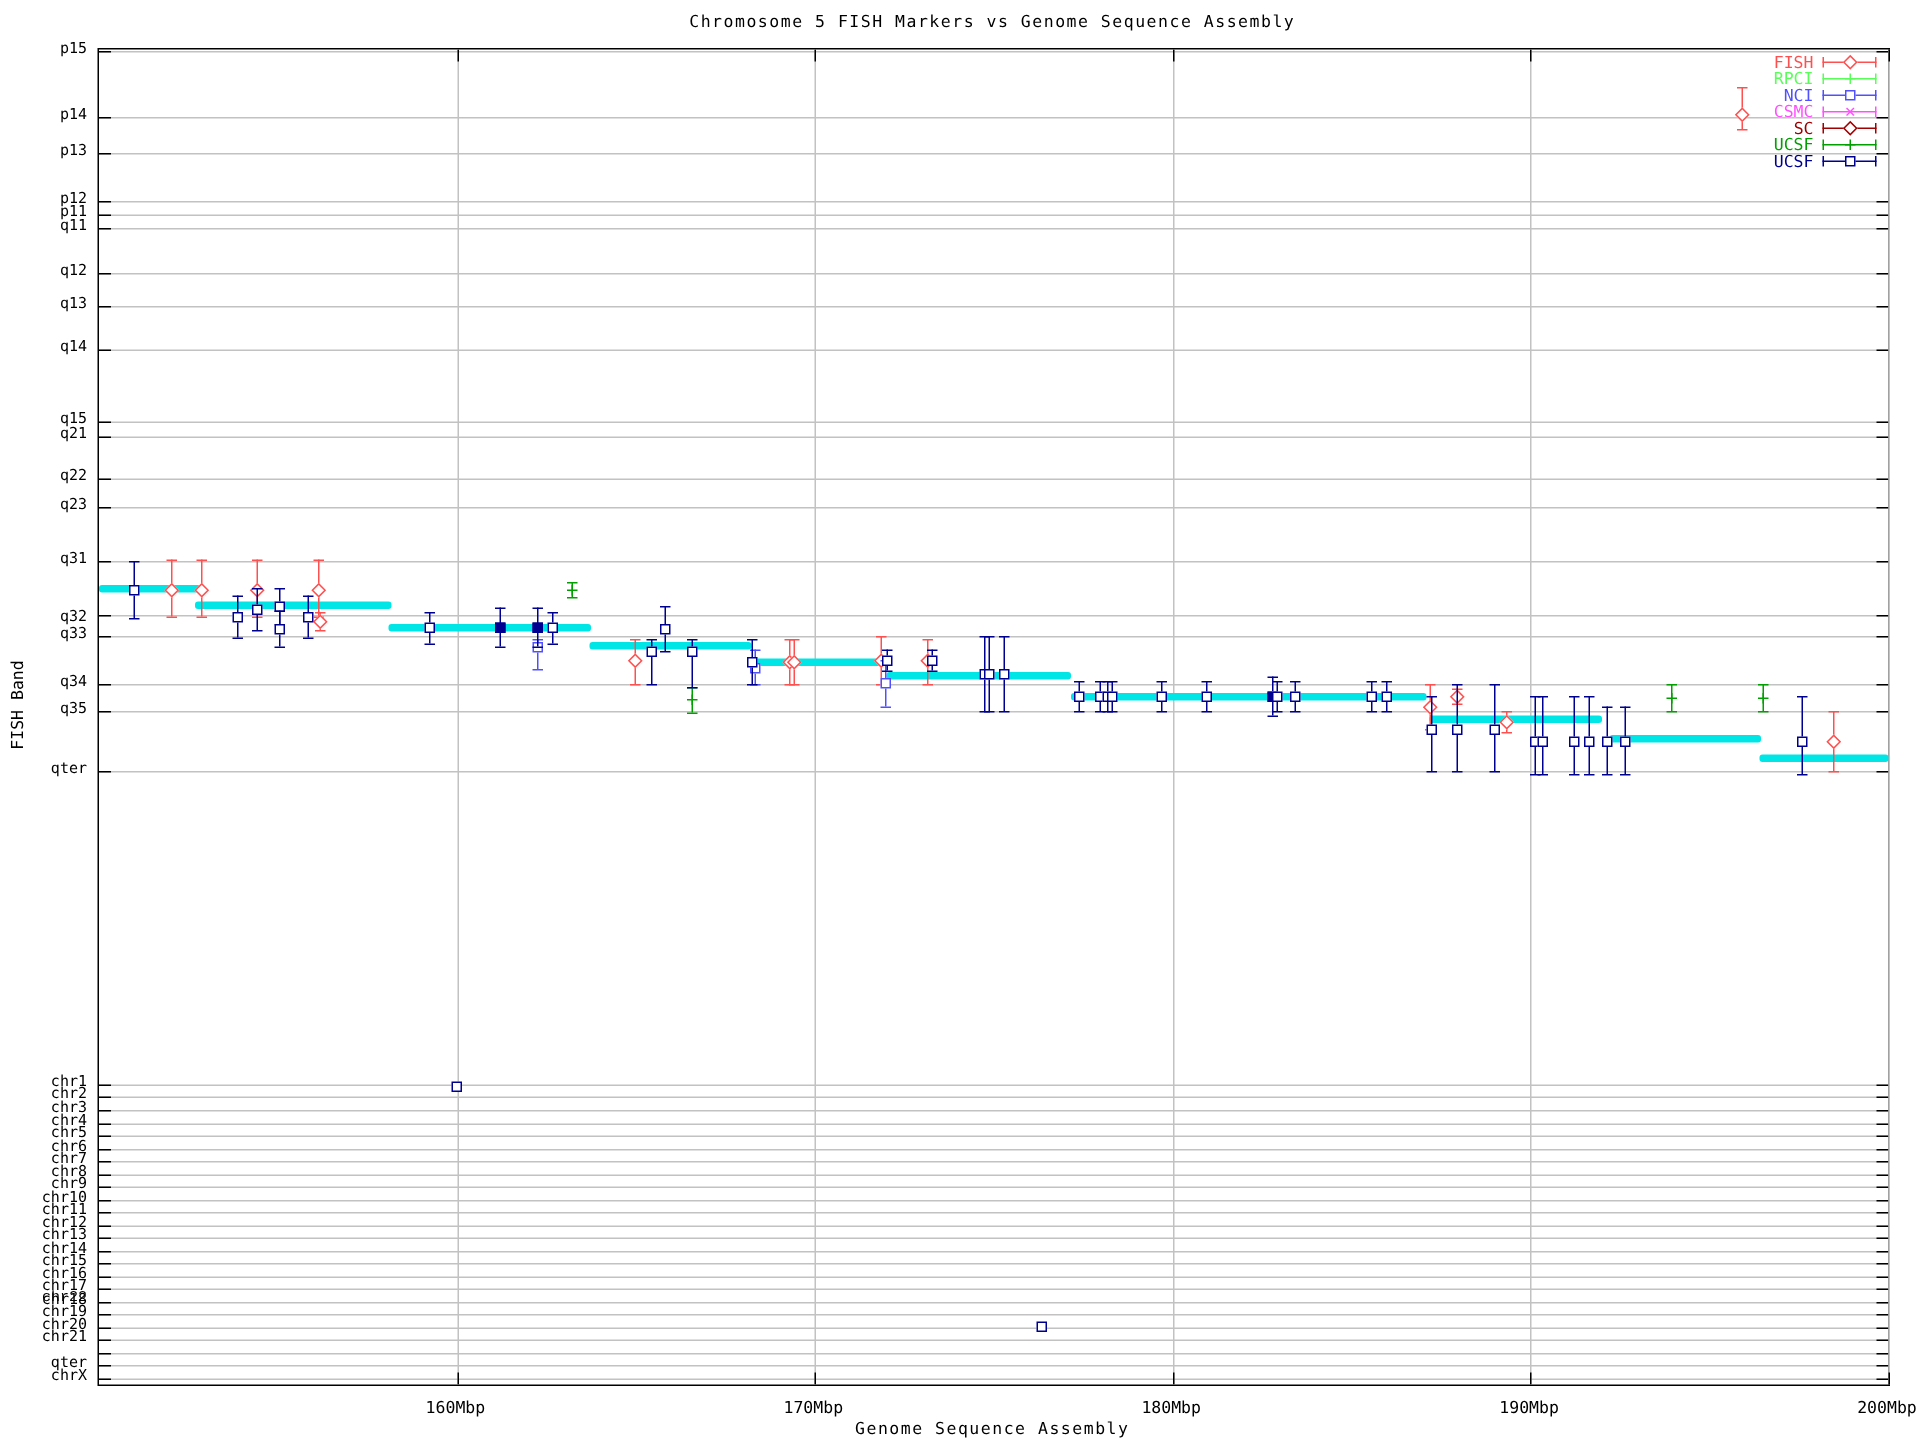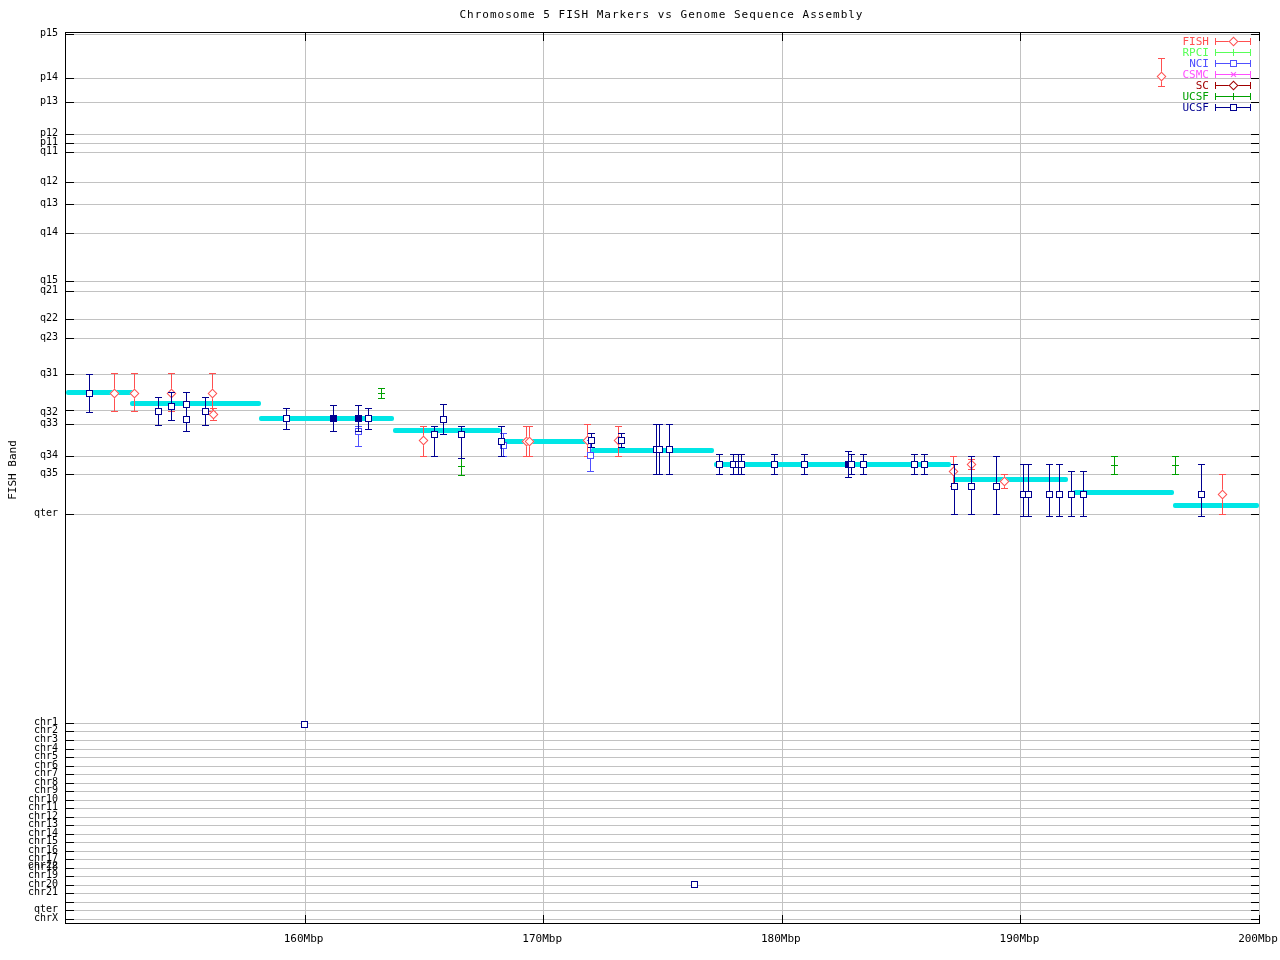--- a/index.html
+++ b/index.html
@@ -31,20 +31,21 @@
   .lgsamp{position:relative;width:36px;height:9px;}
   .lgline{position:absolute;left:0;right:0;top:4px;height:1px;}
   .lgcap{position:absolute;top:1px;width:1px;height:7px;}
 </style>
 </head>
 <body>
 
 <div id="chart">
   <div class="title">Chromosome 5 FISH Markers vs Genome Sequence Assembly</div>
   <div class="yaxis-title">FISH Band</div>
+  <div class="xaxis-title">Genome Sequence Assembly</div>
   <div id="plot">
     <div id="legend">
         <div class="lgrow">
           <div class="lglab" style="color: rgb(255, 80, 80);">FISH</div>
           <div class="lgsamp">
             <div class="lgline" style="background: rgb(255, 80, 80);"></div>
             <div class="lgcap" style="left: 0px; background: rgb(255, 80, 80);"></div>
             <div class="lgcap" style="right: 0px; background: rgb(255, 80, 80);"></div>
             <div class="mk-diamond" style="left: 15px; top: 1px; border-color: rgb(255, 80, 80); background: rgb(255, 255, 255);"></div>
           </div>

